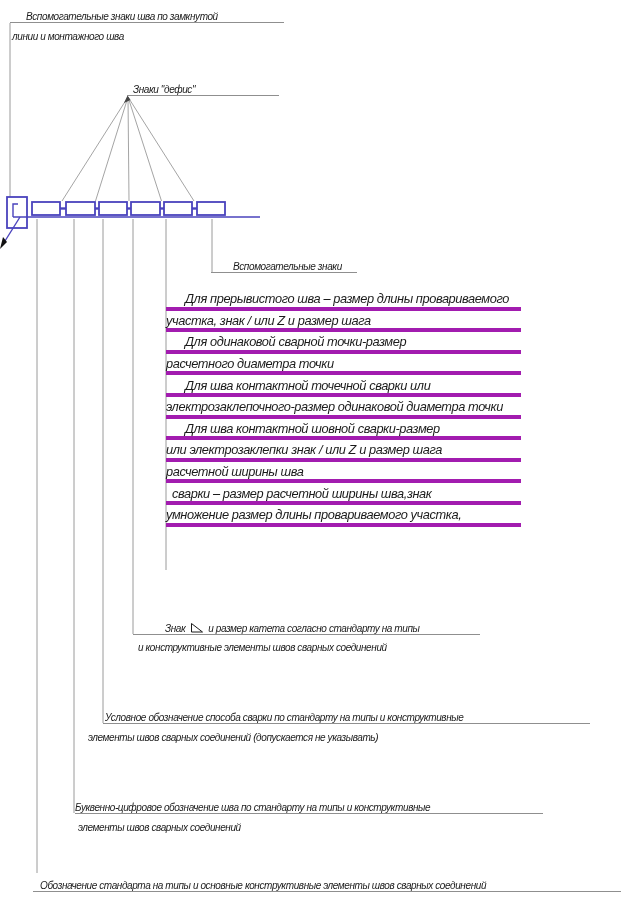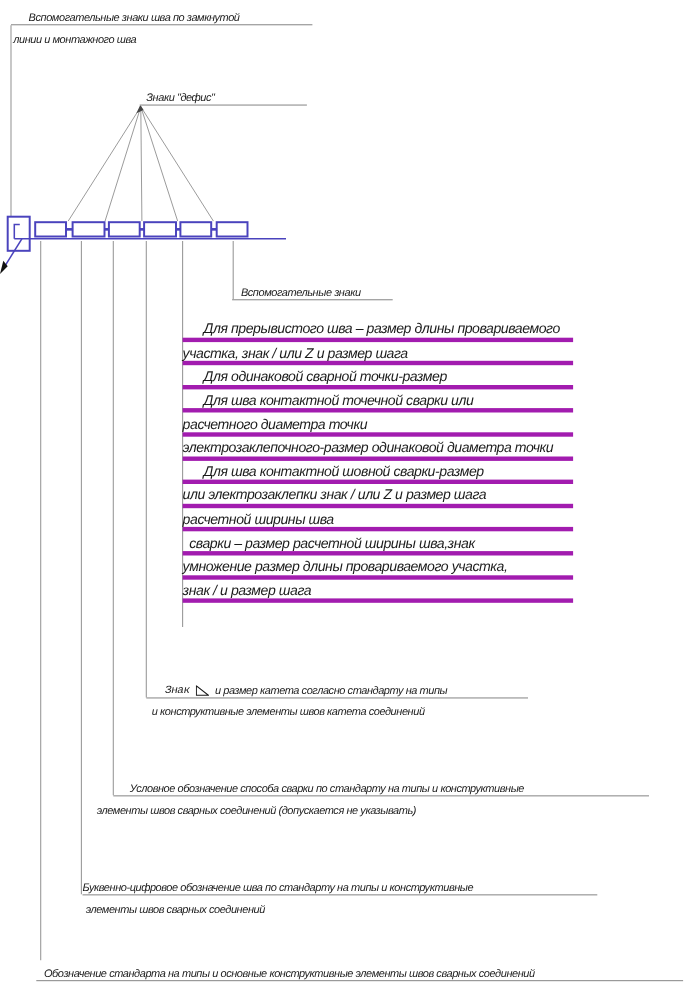--- a/index.html
+++ b/index.html
@@ -87,75 +87,72 @@
   </div>
   <div class="note-line" style="left:12px; top:26px; height:16px;">
     <span class="t">линии и монтажного шва</span>
   </div>
 
   <div class="note-line ul" style="left:127px; top:73px; width:152px; height:23px;">
     <span class="t" style="padding-left:6px;">Знаки "дефис"</span>
   </div>
 
   <div class="note-line ul" style="left:211px; top:251px; width:146px; height:22px;">
-    <span class="t" style="padding-left:8px;font-style:italic;">Вспомогательные знаки</span>
+    <span class="t" style="padding-left:22px;font-style:italic;">Вспомогательные знаки</span>
   </div>
 
   <div class="rules">
     <div class="rule">
         <span class="t ind-lg">Для прерывистого шва – размер длины провариваемого</span>
       </div>
     <div class="rule">
         <span class="t">участка, знак / или Z и размер шага</span>
       </div>
     <div class="rule">
         <span class="t ind-lg">Для одинаковой сварной точки-размер</span>
       </div>
     <div class="rule">
-        <span class="t ind-lg">Для шва контактной точечной сварки или</span>
+        <span class="t">расчетного диаметра точки</span>
       </div>
     <div class="rule">
-        <span class="t">расчетного диаметра точки</span>
+        <span class="t ind-lg">Для шва контактной точечной сварки или</span>
       </div>
     <div class="rule">
         <span class="t">электрозаклепочного-размер одинаковой диаметра точки</span>
       </div>
     <div class="rule">
         <span class="t ind-lg">Для шва контактной шовной сварки-размер</span>
       </div>
     <div class="rule">
         <span class="t">или электрозаклепки знак / или Z и размер шага</span>
       </div>
     <div class="rule">
         <span class="t">расчетной ширины шва</span>
       </div>
     <div class="rule">
         <span class="t ind-sm">сварки – размер расчетной ширины шва,знак</span>
       </div>
     <div class="rule">
         <span class="t">умножение размер длины провариваемого участка,</span>
       </div>
-    <div class="rule">
-        <span class="t">знак / и размер шага</span>
-      </div>
   </div>
 
   <div class="note-line ul" style="left:133px; top:612px; width:347px; height:23px;">
-    <span class="t" style="padding-left:17px;font-family:Liberation Mono, monospace;">Знак</span>
+    <span class="t" style="padding-left:32px;">Знак</span>
     <svg class="katet-tri" width="12" height="10" viewBox="0 0 12 10">
       <polygon points="0.5,0.5 0.5,9 11.5,9" fill="none" stroke="#1b1b1b" stroke-width="1"></polygon>
     </svg>
     <span class="t">и размер катета согласно стандарту на типы</span>
   </div>
   <div class="note-line" style="left:138px; top:638px; height:15px;">
-    <span class="t">и конструктивные элементы швов катета соединений</span>
+    <span class="t">и конструктивные элементы швов сварных соединений</span>
   </div>
 
   <div class="note-line ul" style="left:103px; top:701px; width:487px; height:23px;">
-    <span class="t" style="padding-left:15px;">Условное обозначение способа сварки по стандарту на типы и конструктивные</span>
+    <span class="t" style="padding-left:2px;">Условное обозначение способа сварки по стандарту на типы и конструктивные</span>
   </div>
   <div class="note-line" style="left:88px; top:727px; height:16px;">
     <span class="t">элементы швов сварных соединений (допускается не указывать)</span>
   </div>
 
   <div class="note-line ul" style="left:75px; top:791px; width:468px; height:23px;">
     <span class="t" style="">Буквенно-цифровое обозначение шва по стандарту на типы и конструктивные</span>
   </div>
   <div class="note-line" style="left:78px; top:817px; height:16px;">
     <span class="t">элементы швов сварных соединений</span>

